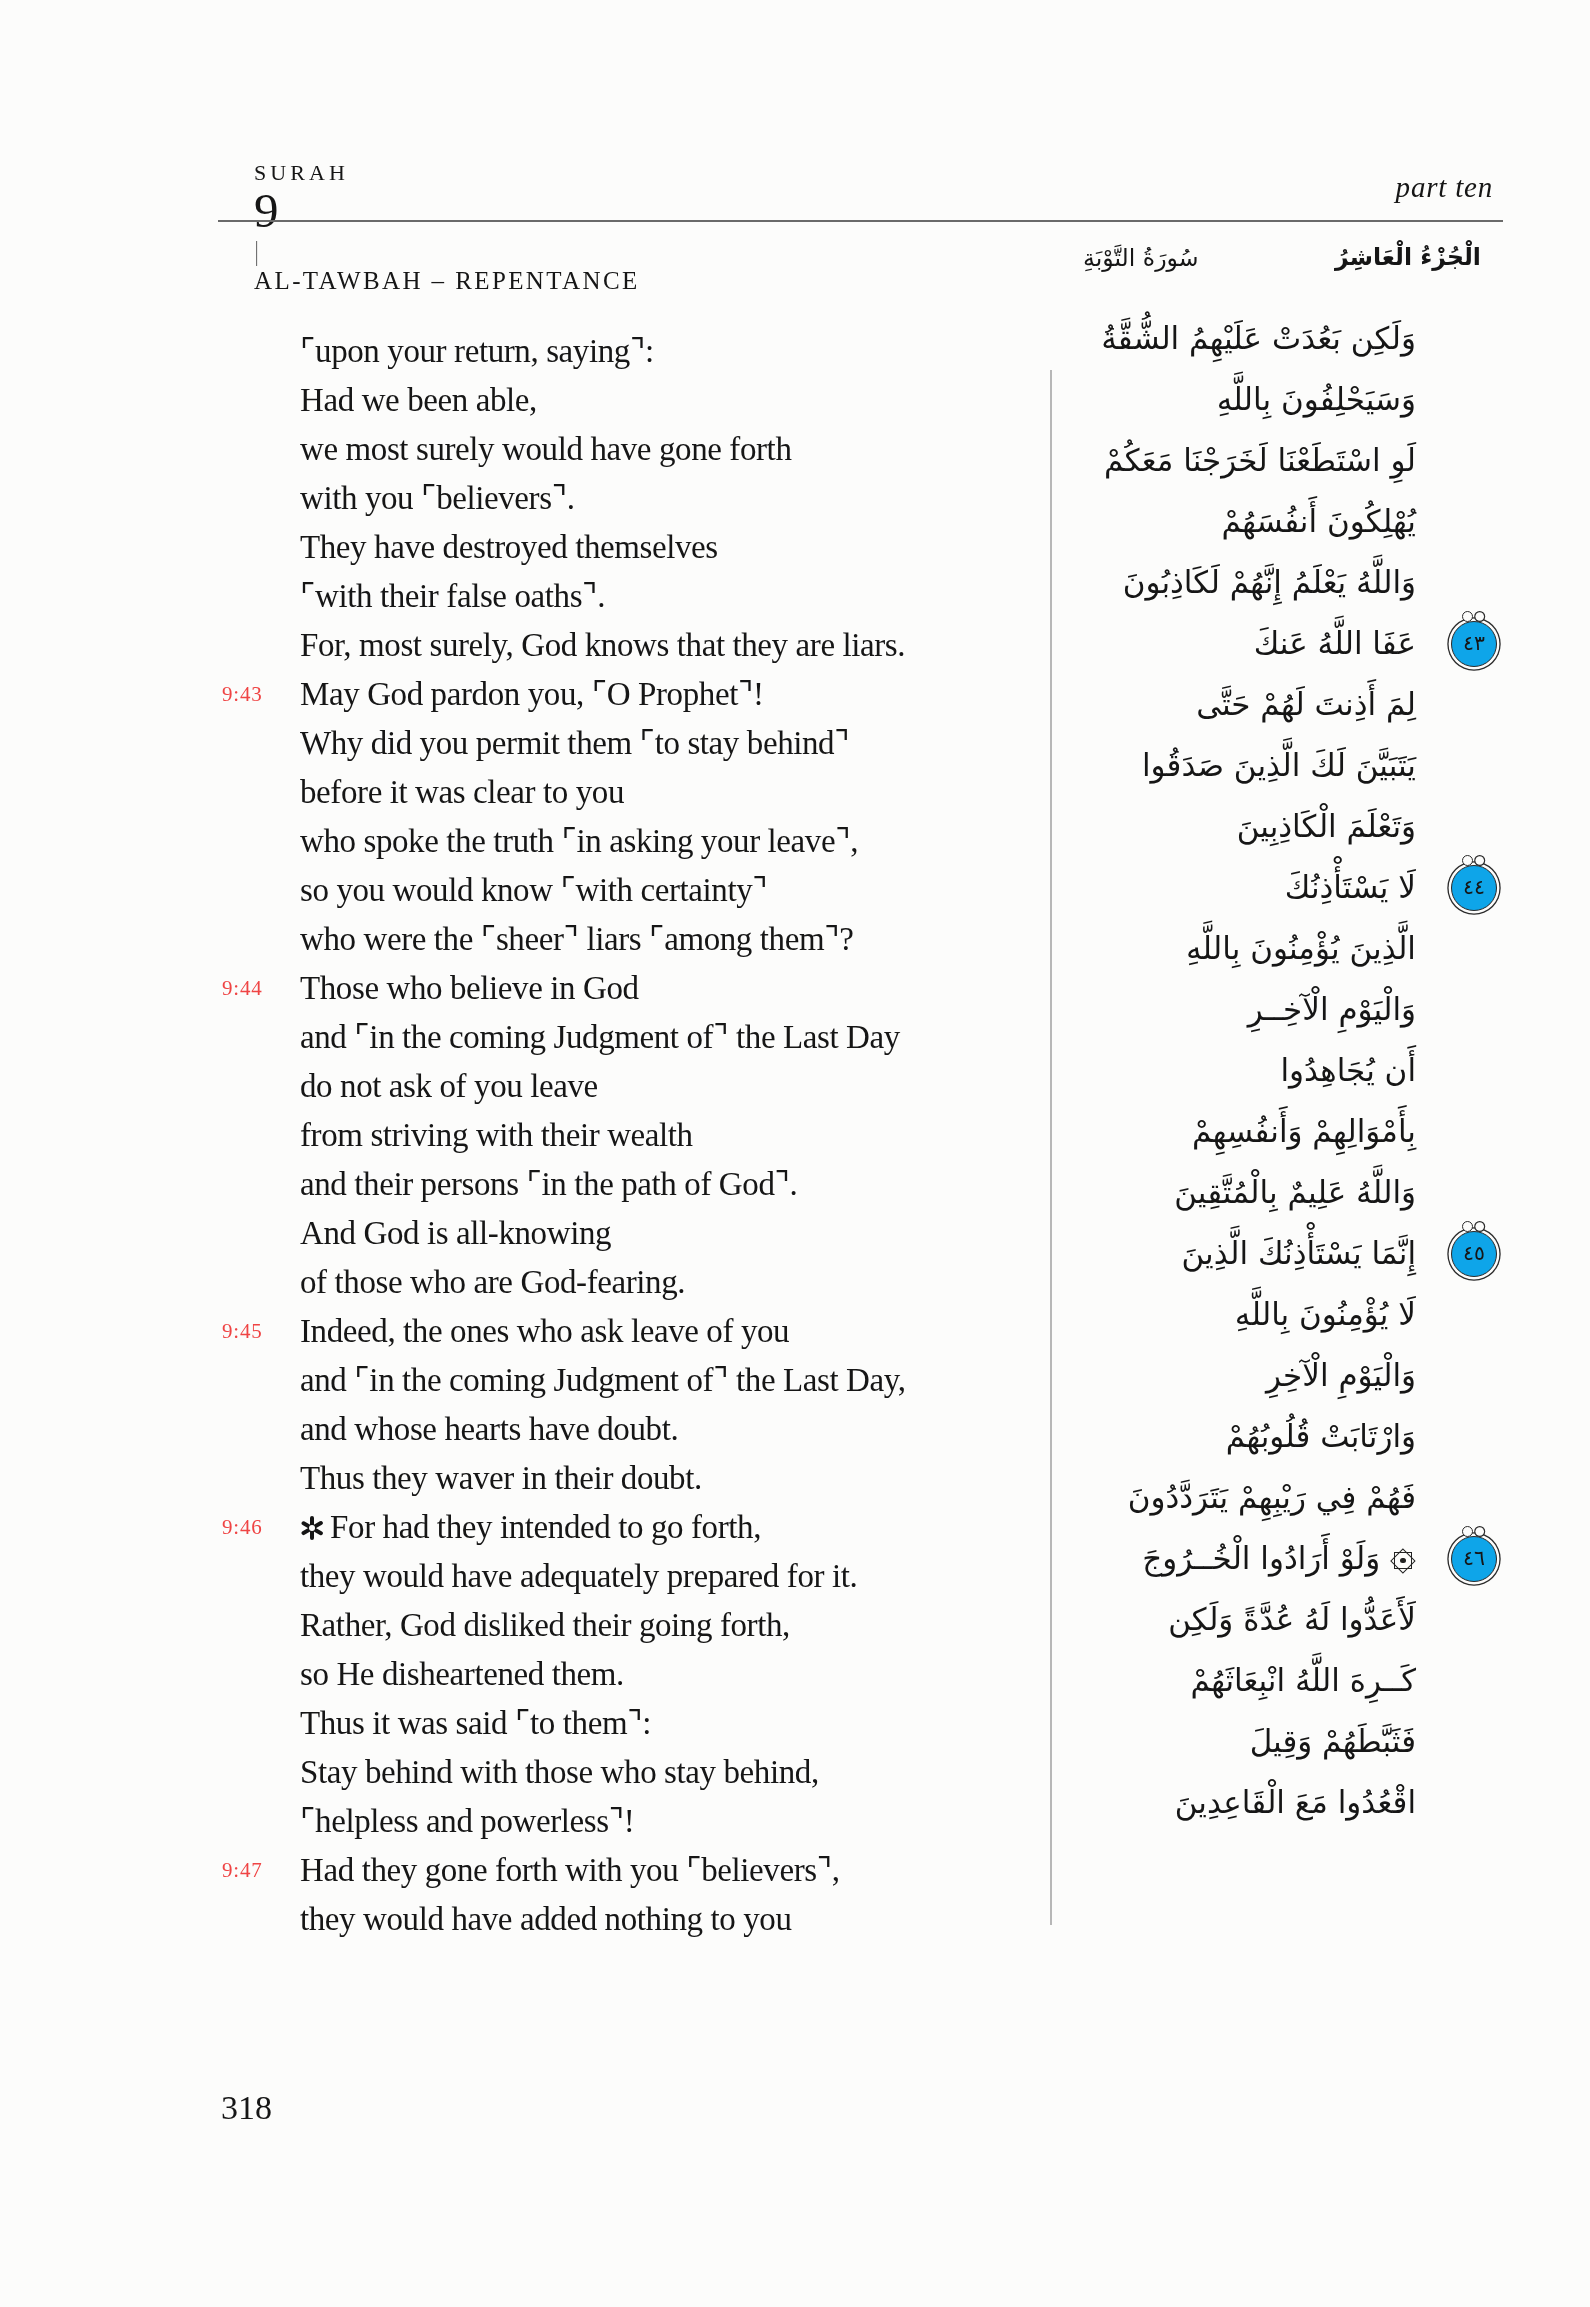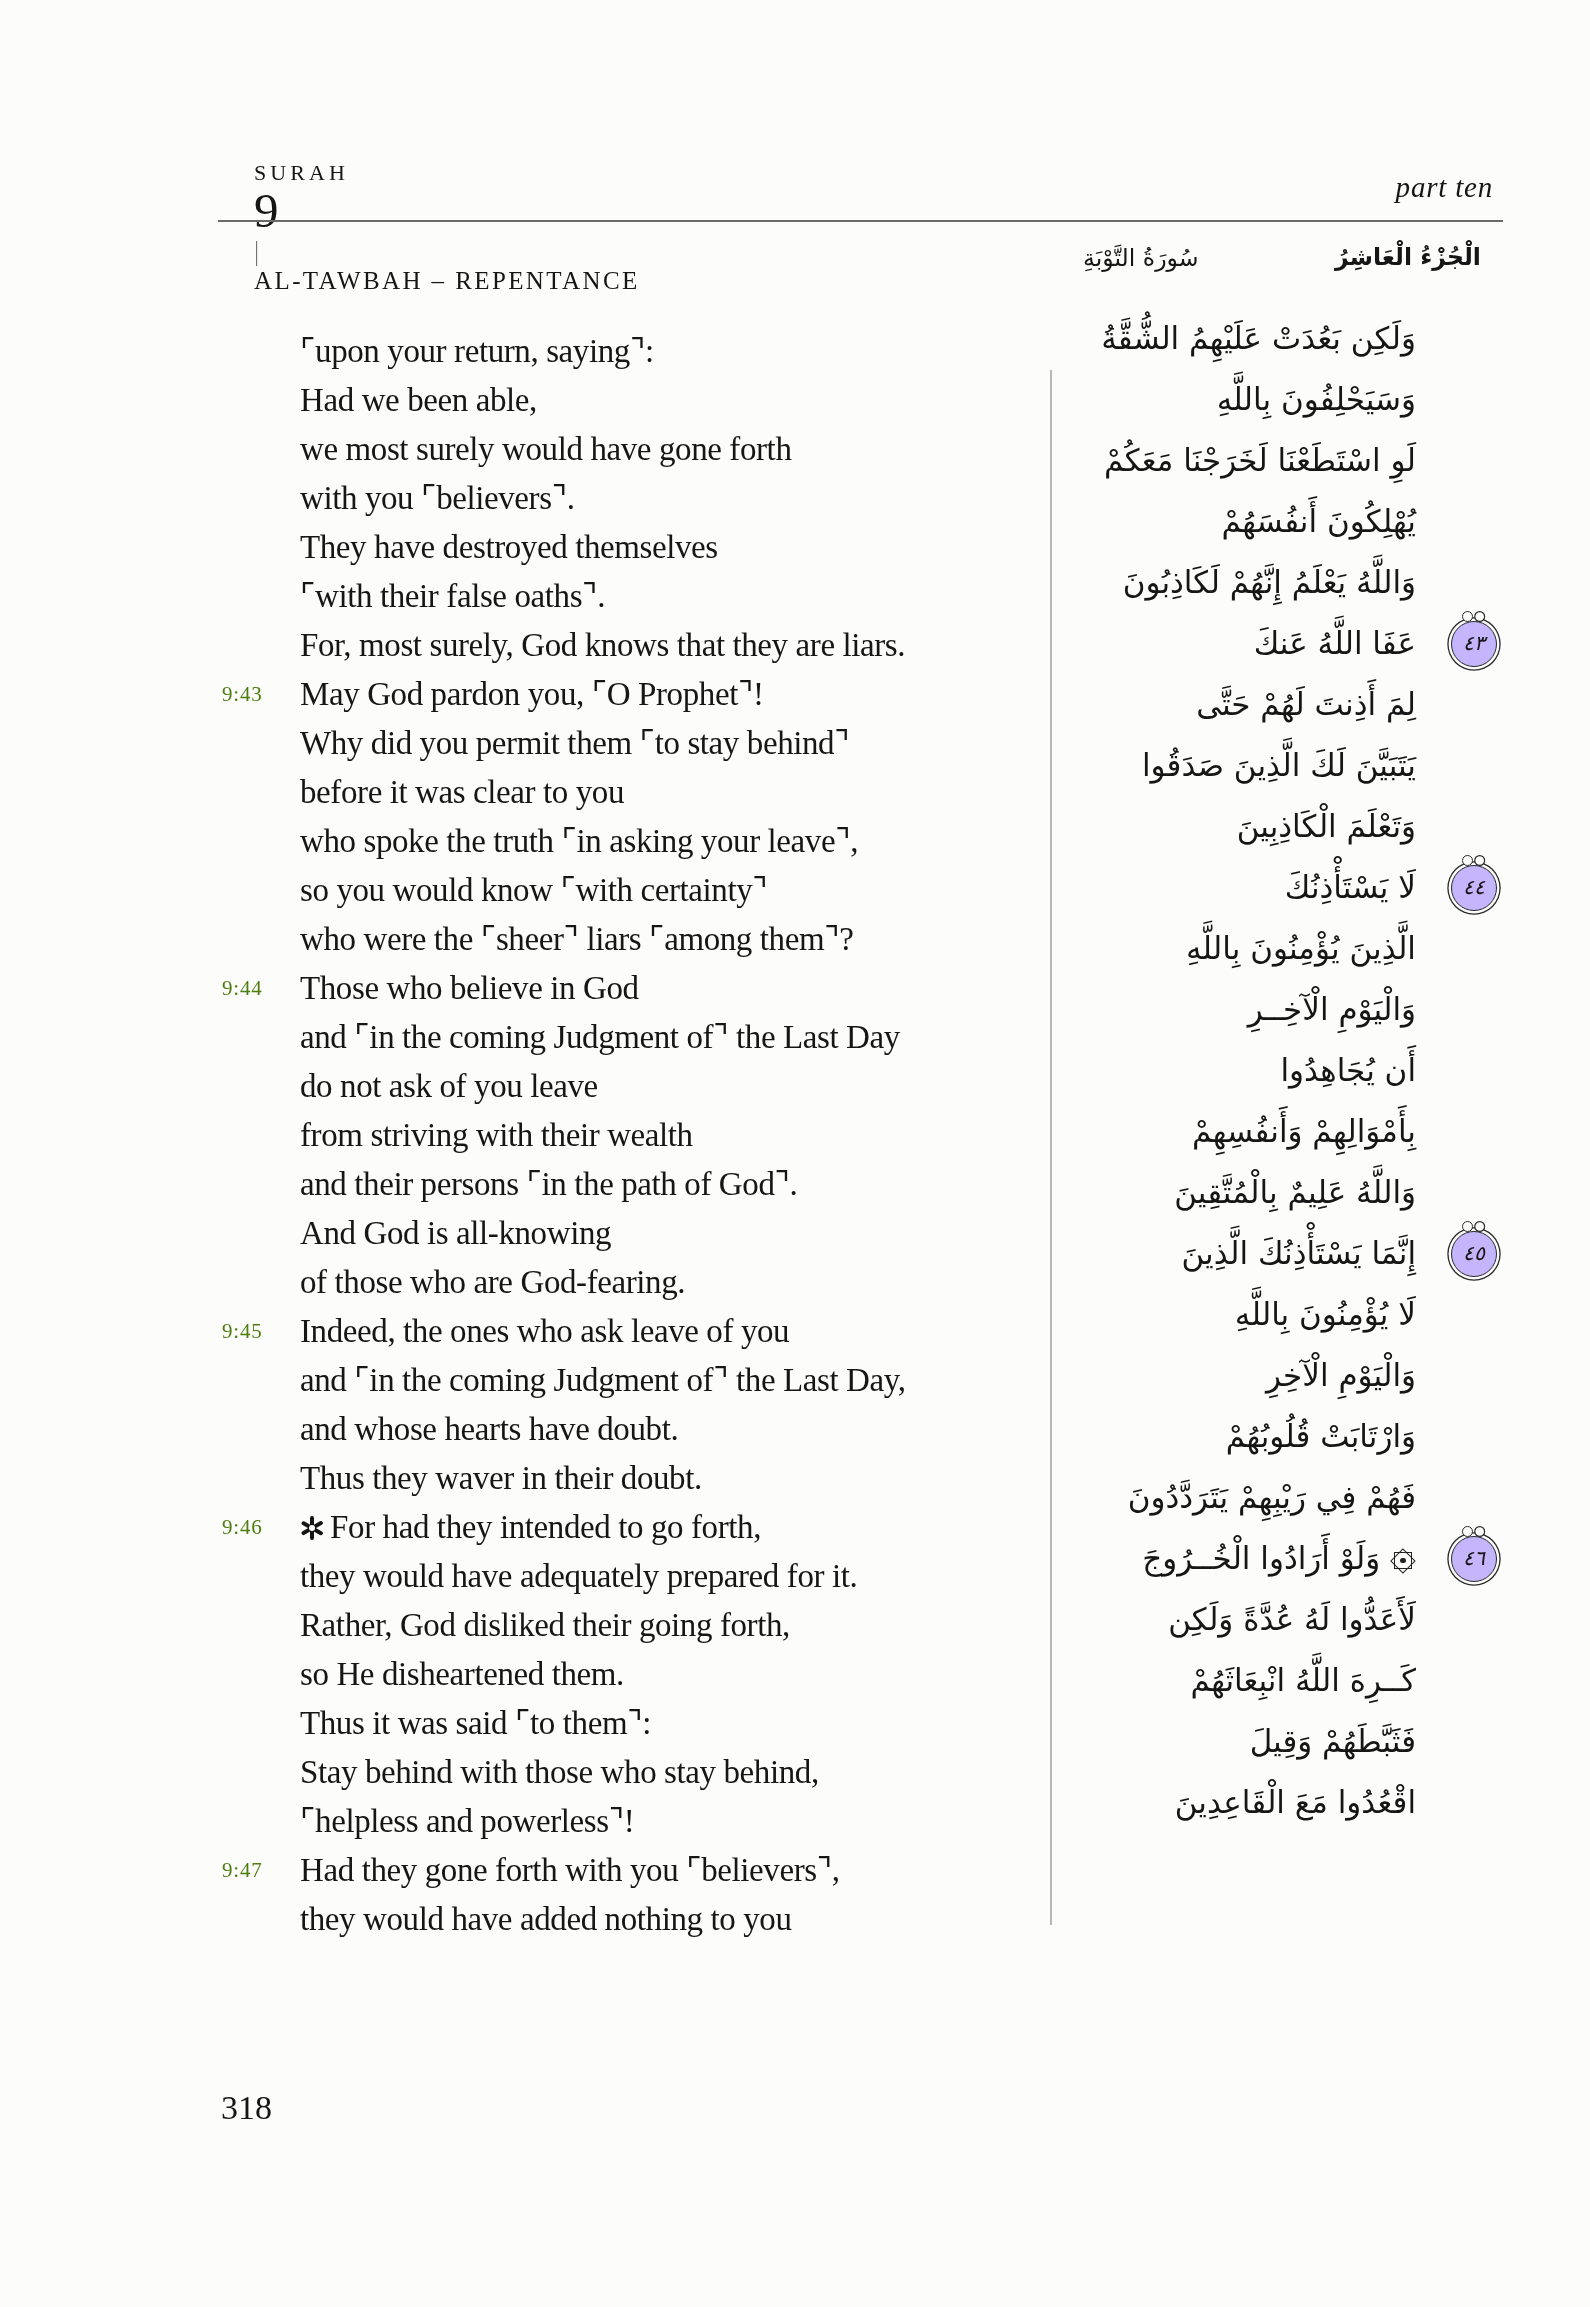--- a/index.html
+++ b/index.html
@@ -38,21 +38,21 @@
     position:absolute;left:1050px;top:370px;width:1.6px;height:1555px;
     background:#9a9a9a;opacity:.7;
   }
   .en-col{position:absolute;left:300px;top:327px;width:733px;}
   .en-line{
     position:relative;height:49px;line-height:49px;
     font-size:33px;letter-spacing:-0.4px;white-space:nowrap;
   }
   .verse-num{
     position:absolute;left:-78px;top:0;
-    font-size:21px;color:#4d7c0f;letter-spacing:0.8px;
+    font-size:21px;color:#ef4444;letter-spacing:0.8px;
   }
   .flower{
     position:relative;display:inline-block;width:24.4px;height:24.4px;
     margin-right:5.7px;vertical-align:-2.4px;
   }
   .flower i{
     position:absolute;left:50%;top:0;bottom:0;width:4.1px;margin-left:-2px;
     background:#151515;border-radius:2px;
   }
   .flower i:nth-child(2){transform:rotate(60deg);}
@@ -80,21 +80,21 @@
     position:absolute;left:50%;top:50%;width:5.7px;height:5.7px;margin:-2.8px 0 0 -2.8px;
     border-radius:50%;background:#222;
   }
   
   .medallion{
     position:absolute;right:-81px;top:50%;transform:translateY(-50%);
     width:44px;height:44px;border-radius:50%;
     border:1.6px solid #2a2a2a;
     box-shadow:0 0 0 2.4px #fcfcfb,0 0 0 3.7px #2a2a2a;
     display:flex;align-items:center;justify-content:center;
-    direction:rtl;background:#c4b5fd;font-style:italic;
+    direction:rtl;background:#0ea5e9;
   }
   .medallion::before{
     content:"";position:absolute;top:-10.6px;left:9.8px;width:9px;height:9px;
     border:1.2px solid #2a2a2a;border-radius:50%;background:#fcfcfb;
     box-shadow:12.2px 0 0 -1.2px #fcfcfb,12.2px 0 0 0 #2a2a2a;
   }
   .medallion .mnum{font-size:20.4px;line-height:1;}
   .page-num{position:absolute;left:221px;top:2089px;font-size:34px;text-align:right;}
 </style>
 </head>

